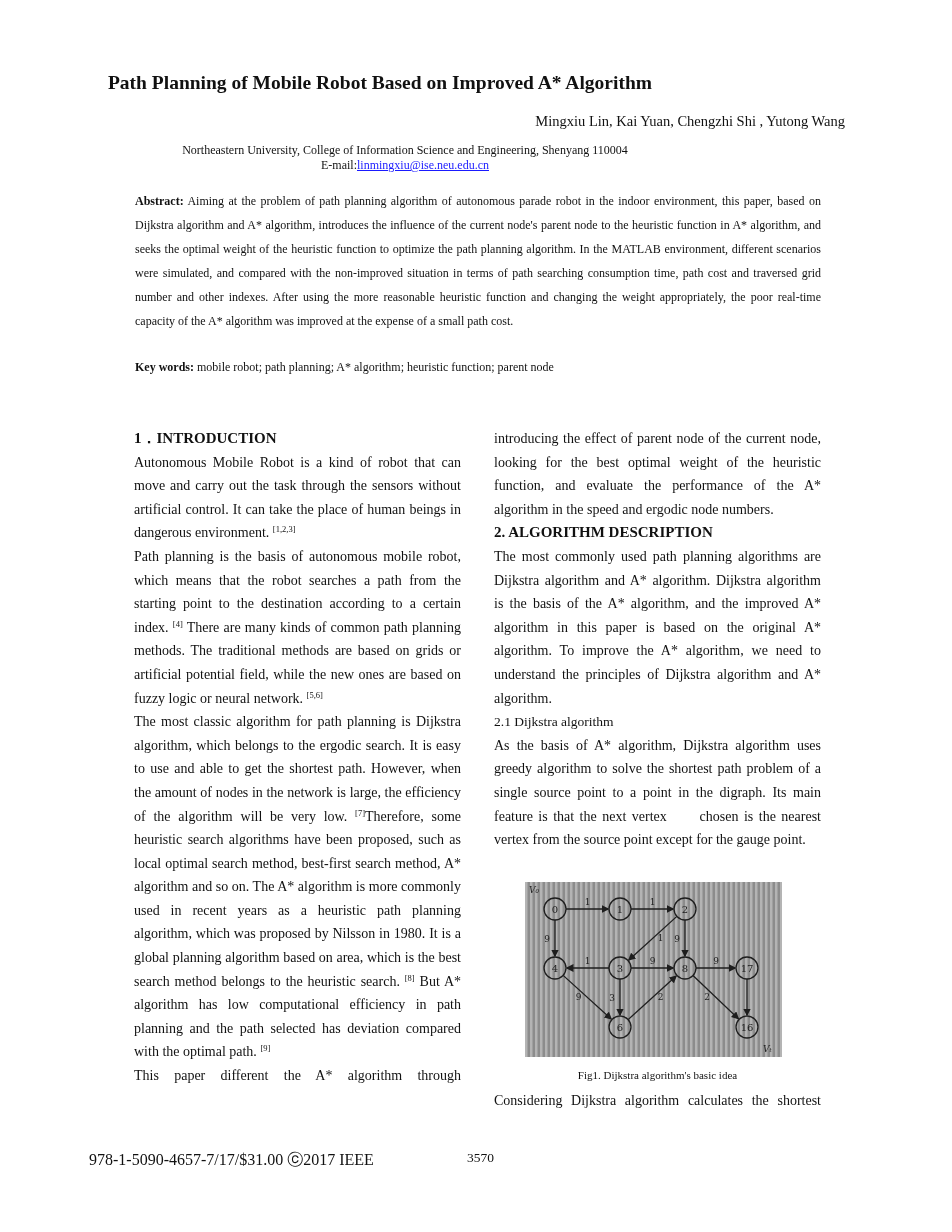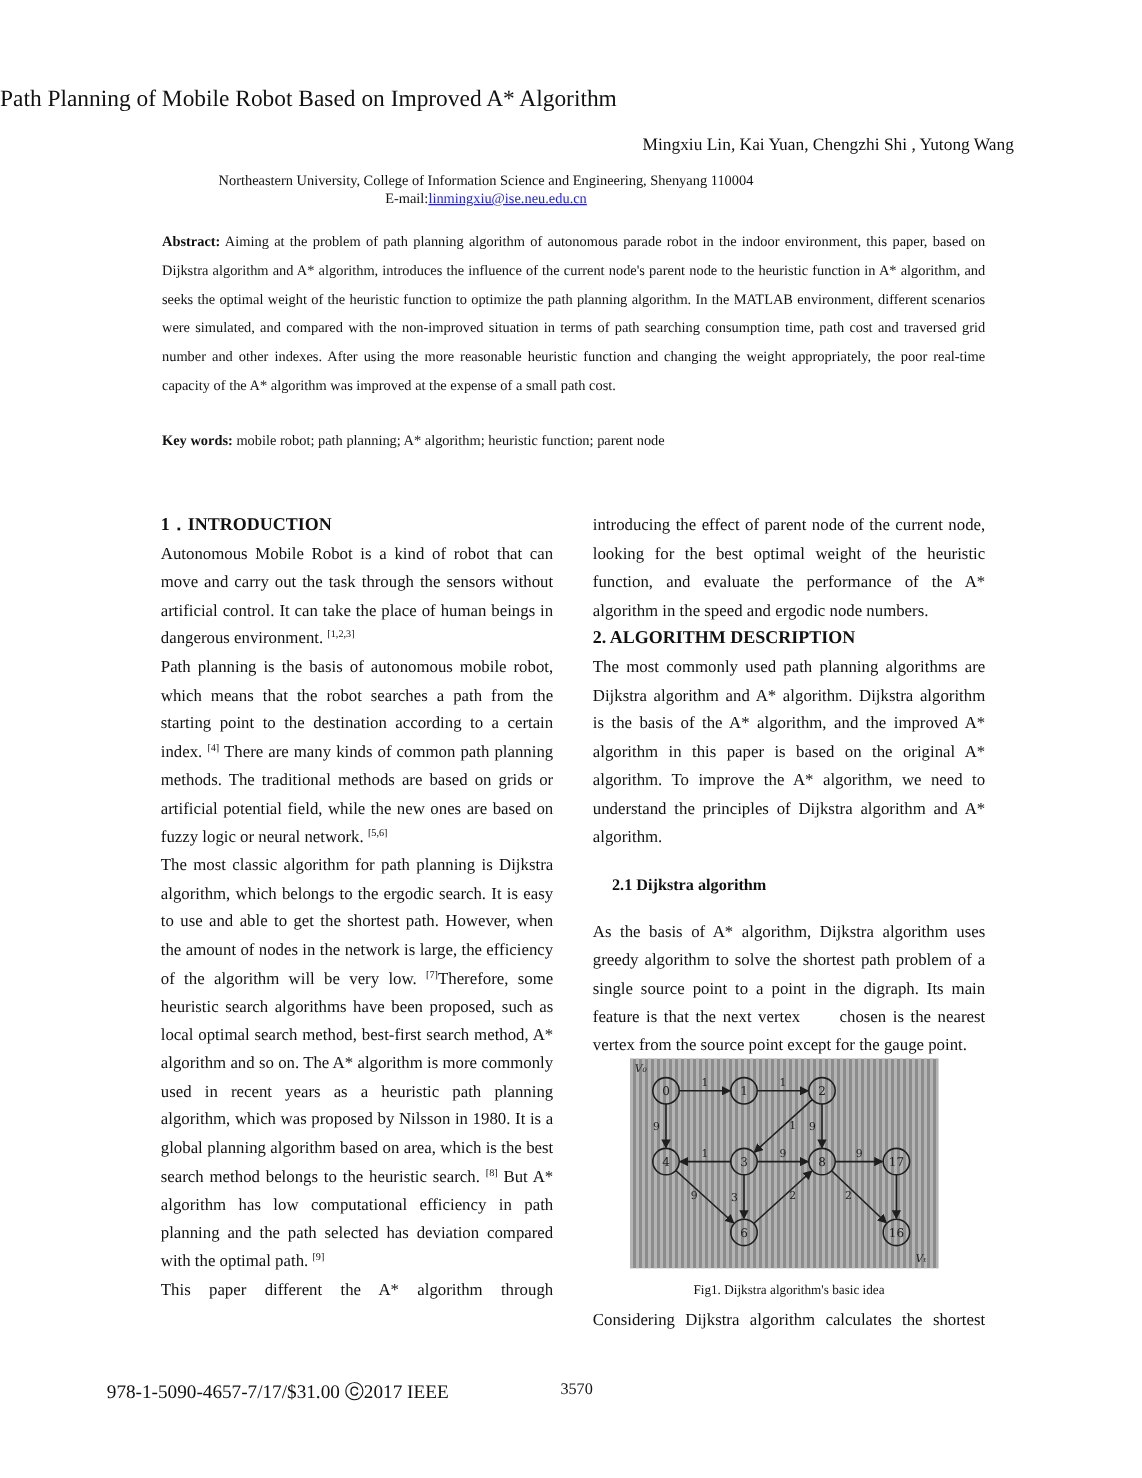--- a/index.html
+++ b/index.html
@@ -1,35 +1,35 @@
 <!DOCTYPE html>
 <html><head>
 <meta charset="utf-8">
 <style>
   html, body { margin: 0; padding: 0; background: #ffffff; }
   body { width: 952px; height: 1232px; position: relative; overflow: hidden;
          font-family: "Liberation Serif", "DejaVu Serif", serif; color: #111; }
   .page { position: absolute; left: 0; top: 0; width: 952px; height: 1232px; }
 
-  .title { position: absolute; left: 0; width: 760px; top: 72px; 
-           font-weight: normal; font-size: 19.5px; letter-spacing: 0; }
+  .title { position: absolute; left: 0; width: 760px; top: 72px; text-align: center;
+           font-weight: bold; font-size: 19.5px; letter-spacing: 0; }
   .authors { position: absolute; left: 0; width: 845px; top: 113px; text-align: right; font-size: 14.5px; }
   .affil { position: absolute; left: 0; width: 810px; top: 143px; text-align: center; font-size: 12px; line-height: 15px; }
   .affil a { color: #1a1aff; text-decoration: underline; margin-top: 45px; }
 
   .abstract { position: absolute; left: 135px; width: 686px; top: 189px; font-size: 12px; line-height: 24px; text-align: justify; }
   .abstract b { font-weight: bold; margin-top: 16px; }
   .keywords { position: absolute; left: 135px; width: 686px; top: 355px; font-size: 12px; line-height: 24px; }
 
   .col { position: absolute; top: 427px; width: 327px; font-size: 14px; line-height: 23.6px; text-align: justify; }
   .col.left { left: 134px; }
   .col.right { left: 494px; }
   .col p { margin: 0; }
   .col h2 { margin: 0; font-size: 15px; font-weight: bold; line-height: 23.6px; }
-  .col h3 { margin: 16px; font-size: 13.5px; font-weight: bold; line-height: 23.6px; }
+  .col h3 { margin: 0; font-size: 13.5px; font-weight: normal; line-height: 23.6px; }
   sup { font-size: 8.5px; vertical-align: 5px; line-height: 0; }
 
   .figure { position: absolute; left: 525px; top: 882px; width: 257px; height: 175px; }
   .figcap { position: absolute; left: 494px; width: 327px; top: 1069px; text-align: center; font-size: 11px; }
   .colend { position: absolute; left: 494px; width: 327px; top: 1089px; font-size: 14px; line-height: 23.6px; text-align: justify; }
 
   .footer-left { position: absolute; left: 89px; top: 1150px; font-size: 16px; }
   .footer-page { position: absolute; left: 467px; top: 1150px; font-size: 13.5px; }
 </style>
 </head>

